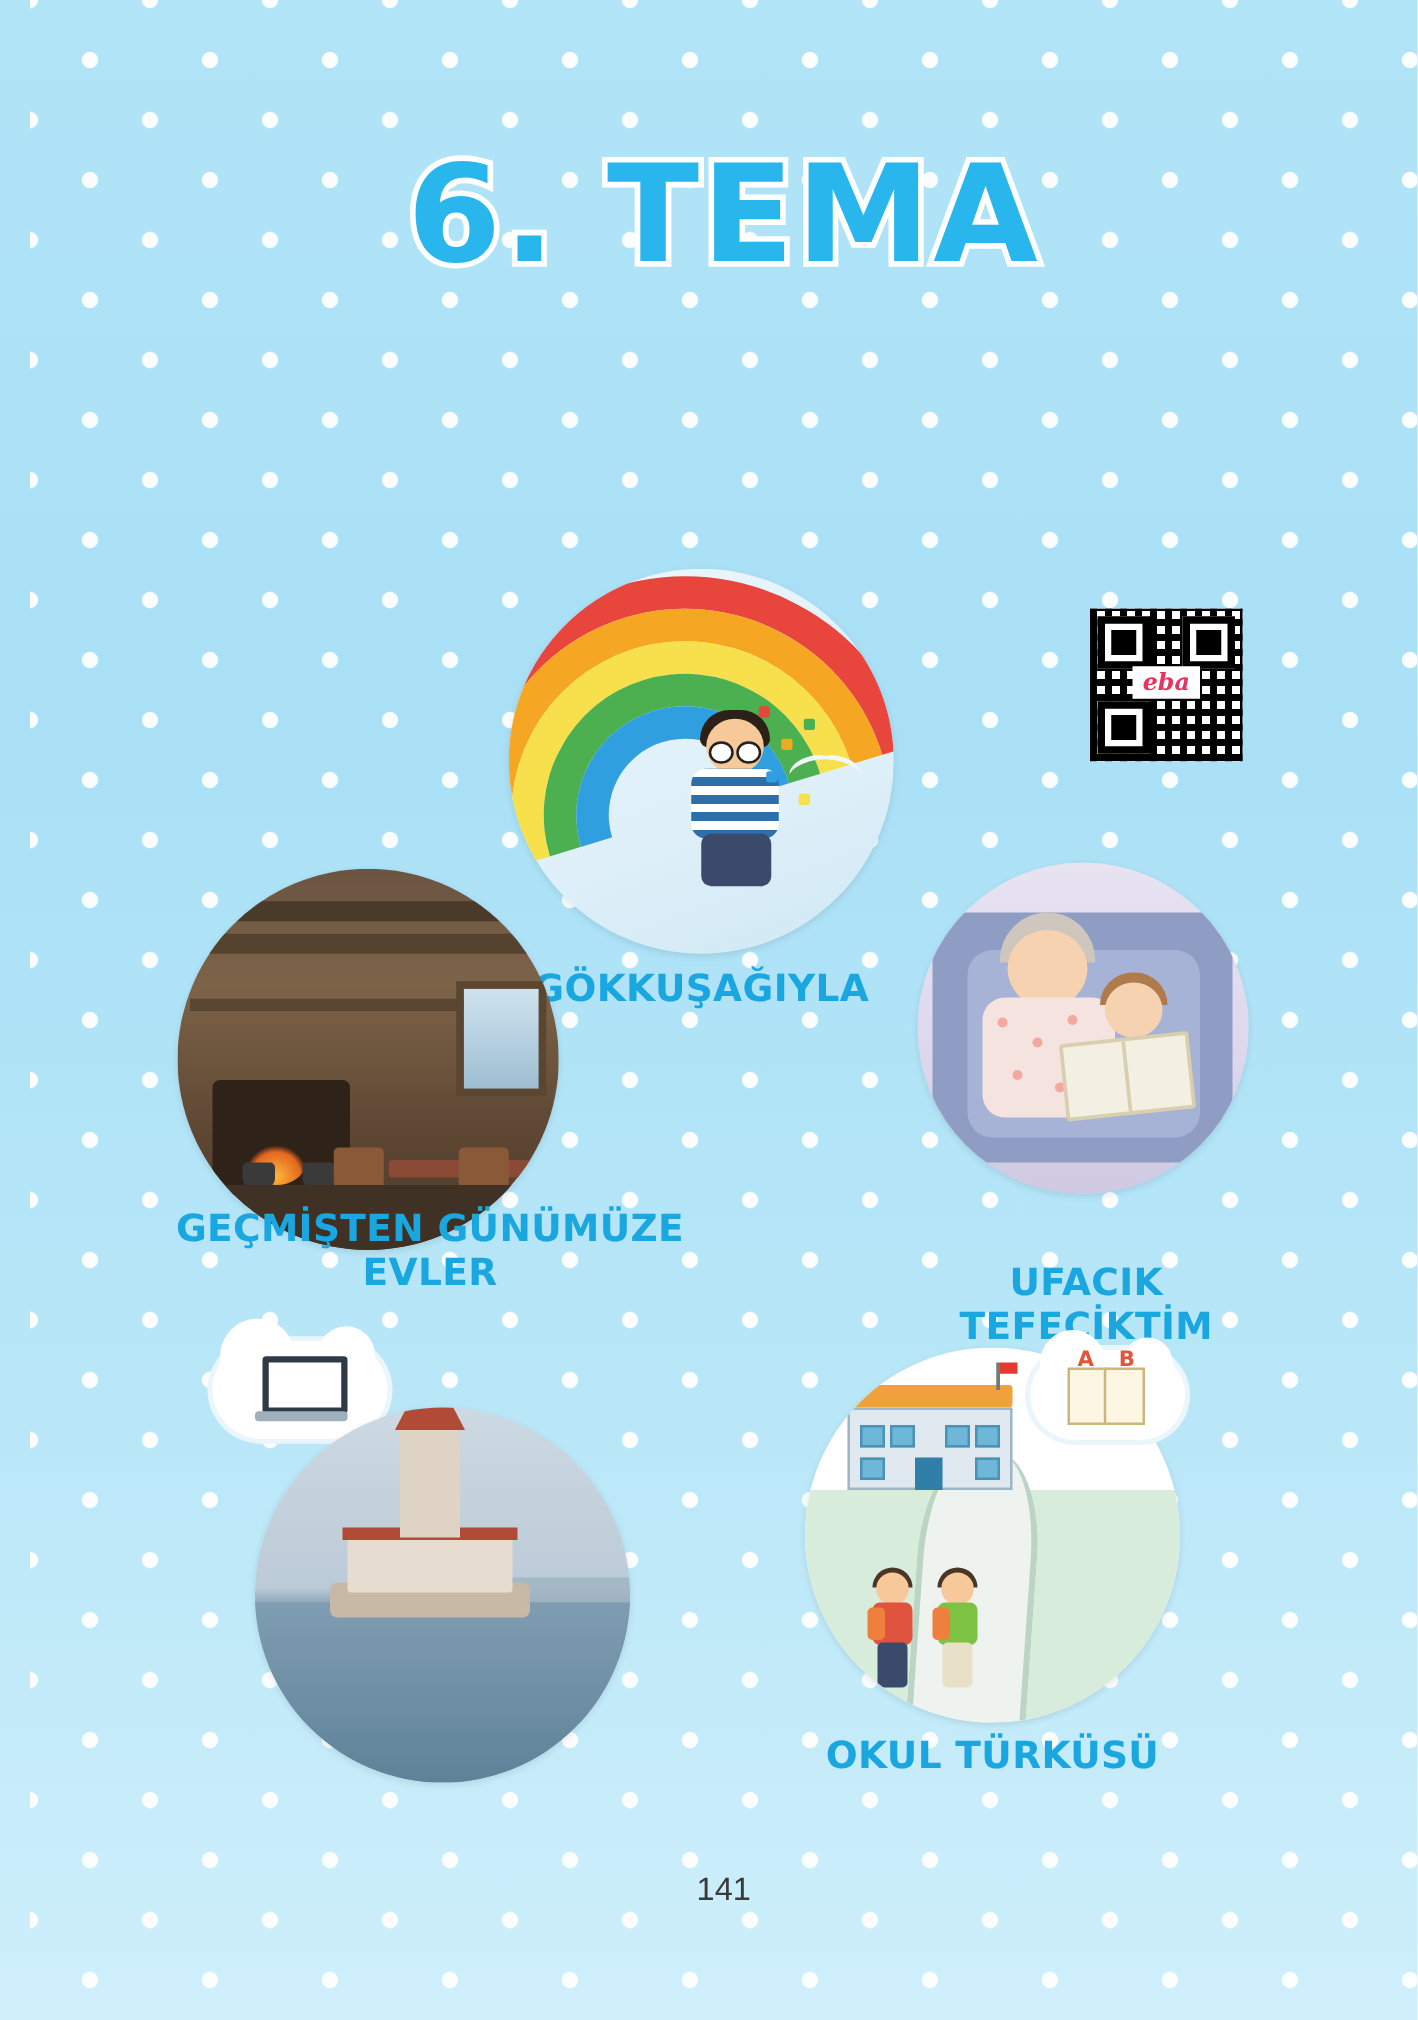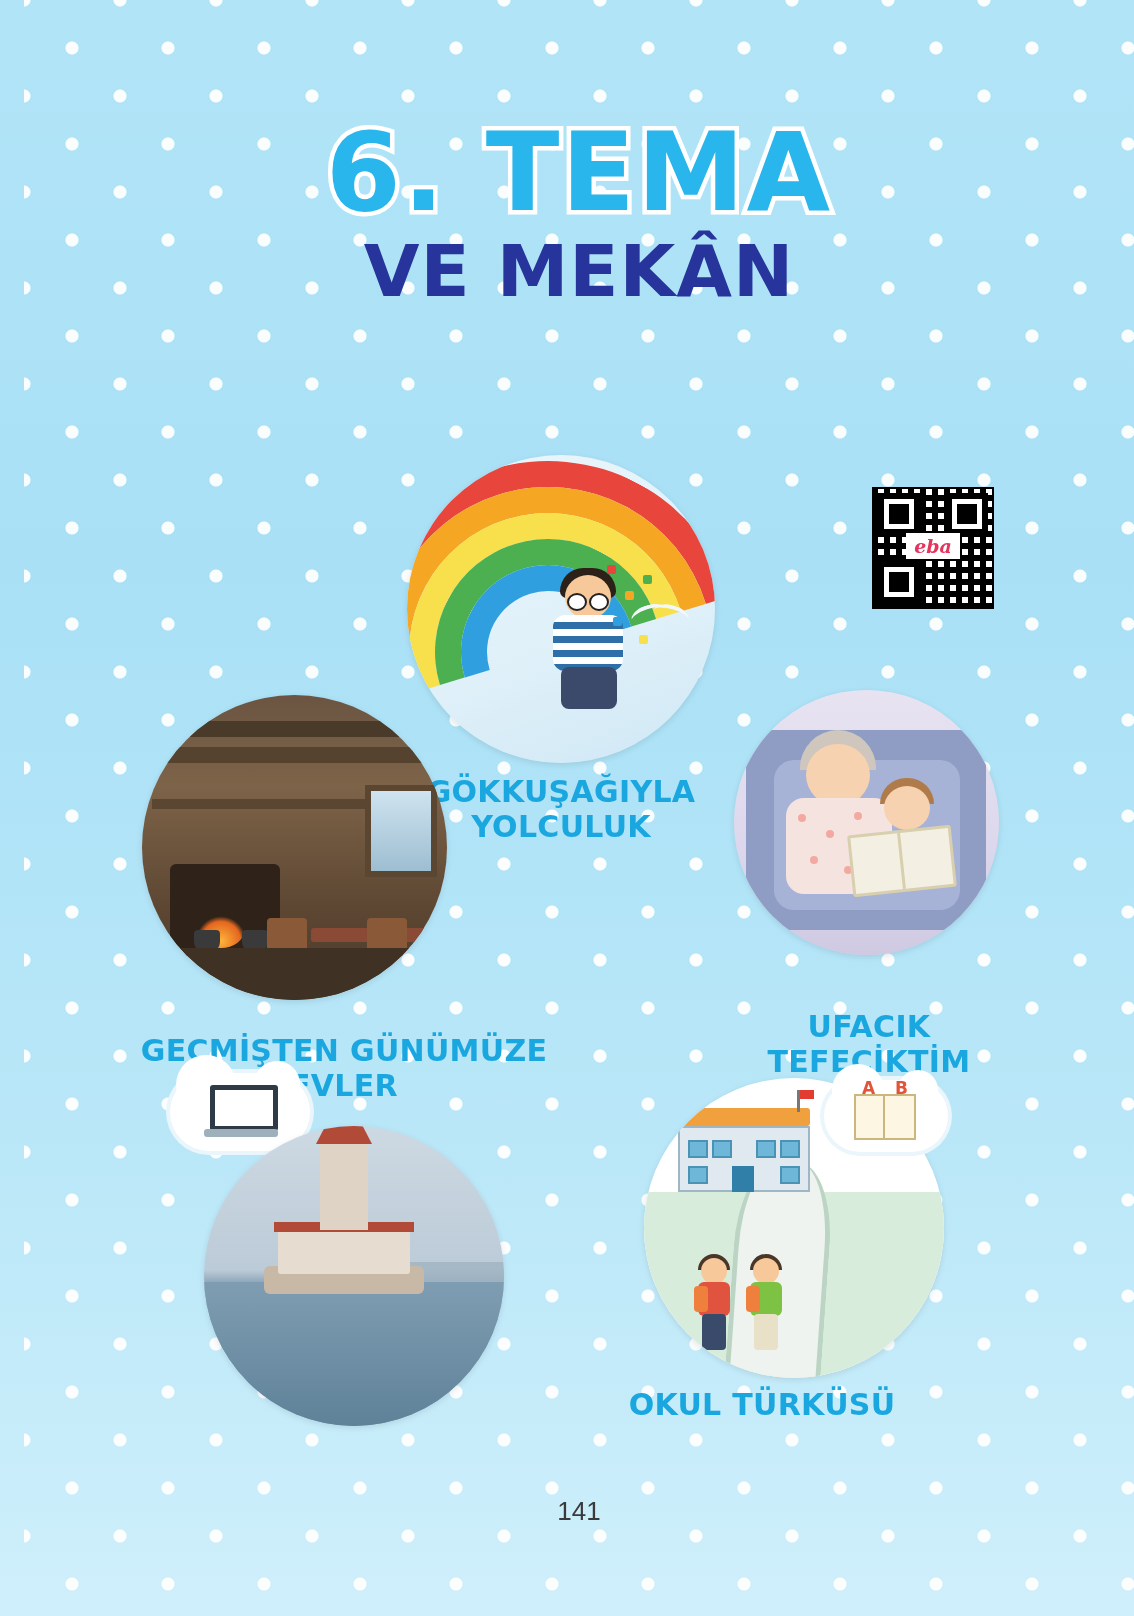--- a/index.html
+++ b/index.html
@@ -178,21 +178,21 @@
   .kitchen .beam { position:absolute; left:0; right:0; height:16px; background:#4a3a2a; }
   .kitchen .beam.b1{top:26px;} .kitchen .beam.b2{top:52px; background:#56432f;}
   .kitchen .hearth { position:absolute; left:28px; bottom:44px; width:110px; height:92px; background:#2e2219; border-radius:6px 6px 0 0; }
   .kitchen .fire { position:absolute; left:56px; bottom:52px; width:46px;height:34px;background:radial-gradient(circle at 50% 80%, #ffb43b 0%, #e4671f 55%, rgba(0,0,0,0) 70%); border-radius:50%; }
   .kitchen .shelf { position:absolute; left:10px; right:10px; top:104px; height:10px; background:#5b4632; }
   .kitchen .pot { position:absolute; bottom:48px; width:26px;height:22px;background:#3a3a3a;border-radius:4px 4px 10px 10px;}
   .kitchen .table { position:absolute; right:16px; bottom:58px; width:120px; height:14px; background:#8a4a35; border-radius:3px;}
   .kitchen .chair { position:absolute; bottom:26px; width:40px;height:56px;background:#8a5a38;border-radius:4px;}
   .kitchen .floor { position:absolute; left:0;right:0;bottom:0;height:52px;background:#3f3124;}
   .kitchen .window { position:absolute; right:10px; top:90px; width:60px;height:80px;background:linear-gradient(180deg,#cfe3ef,#9dbed1);border:6px solid #5b4632;}
-  #cap-evler { top: 1034px; left: 60px; width: 520px; }
+  #cap-evler { top: 967px; left: 60px; width: 520px; }
 
   
   #c-ufacik { top: 690px; left: 710px; width: 265px; height: 265px; }
   .grandma { position:absolute; inset:0; background:linear-gradient(180deg,#e8e3f1 0%, #dcd7ec 60%, #cfc9e2 100%); }
   .grandma .sofa { position:absolute; left:12px; top:40px; width:240px;height:200px;background:#8f9cc4;border-radius:26px 26px 10px 10px;}
   .grandma .cushion { position:absolute; left:40px; top:70px; width:186px;height:150px;background:#a7b3d6;border-radius:20px;}
   .grandma .g-head { position:absolute; left:72px; top:54px; width:64px;height:62px;border-radius:50%;background:#f7d2b0;}
   .grandma .g-hair { position:absolute; left:66px; top:40px; width:76px;height:40px;border-radius:38px 38px 0 0;background:#cfc6bd;}
   .grandma .g-body { position:absolute; left:52px; top:108px; width:106px;height:96px;border-radius:18px;background:#f5e3e0;}
   .grandma .g-dots span{position:absolute;width:8px;height:8px;border-radius:50%;background:#f3a9a0;}
@@ -250,21 +250,21 @@
   .letter { position:absolute; font-weight:bold; font-size:17px; color:#e0563d; font-family:"DejaVu Sans", sans-serif;}
   .kids { position:absolute; left:48px; bottom:28px; width:120px;height:96px;}
   .kid { position:absolute; bottom:0; width:44px;height:92px;}
   .kid .h { position:absolute; left:9px; top:0; width:26px;height:26px;border-radius:50%;background:#f6c89a;}
   .kid .hr { position:absolute; left:6px; top:-4px; width:32px;height:16px;border-radius:16px 16px 0 0;background:#4a3526;}
   .kid .t { position:absolute; left:6px; top:24px; width:32px;height:34px;border-radius:6px;}
   .kid .bag { position:absolute; left:2px; top:28px; width:14px;height:26px;border-radius:4px;background:#ef7f3c;}
   .kid .l { position:absolute; left:10px; top:56px; width:24px;height:36px;background:#3a4a6b;border-radius:4px;}
   #kid1 { left:0; } #kid1 .t { background:#e0533f; }
   #kid2 { left:52px; } #kid2 .t { background:#7dc242; } #kid2 .l{background:#e9e0c8;}
-  #cap-okul { top: 1388px; left: 578px; width: 320px; }
+  #cap-okul { top: 1388px; left: 610px; width: 320px; }
 
   
   .page-number {
     position: absolute;
     top: 1496px;
     left: 0;
     width: 100%;
     text-align: center;
     font-size: 26px;
     color: #3a3a3a;
@@ -273,21 +273,20 @@
 </style>
 </head>
 <body>
 
 <div class="page">
 
   <div id="dots"></div>
 
   <div class="title-wrap">
     <div class="theme-title">6. TEMA</div>
-    <div class="theme-sub">VE MEKÂN</div>
   </div>
 
   <div class="qr">
     <div class="qrgrid">
       <div class="qr-finder qr-f1"></div>
       <div class="qr-finder qr-f2"></div>
       <div class="qr-finder qr-f3"></div>
       <div class="qr-logo">eba</div>
     </div>
   </div>
@@ -313,21 +312,20 @@
     <div class="confetti">
       <span style="left:200px;top:110px;background:#e8453c;"></span>
       <span style="left:218px;top:136px;background:#f5a623;"></span>
       <span style="left:236px;top:120px;background:#4caf50;"></span>
       <span style="left:206px;top:162px;background:#2f9fe0;"></span>
       <span style="left:232px;top:180px;background:#f7e04b;"></span>
     </div>
   </div>
   <div class="caption" id="cap-rainbow">
     <div>GÖKKUŞAĞIYLA</div>
-    <div>YOLCULUK</div>
   </div>
 
   <div class="circle" id="c-evler">
     <div class="kitchen">
       <div class="beam b1"></div>
       <div class="beam b2"></div>
       <div class="shelf"></div>
       <div class="window"></div>
       <div class="hearth"></div>
       <div class="fire"></div>

